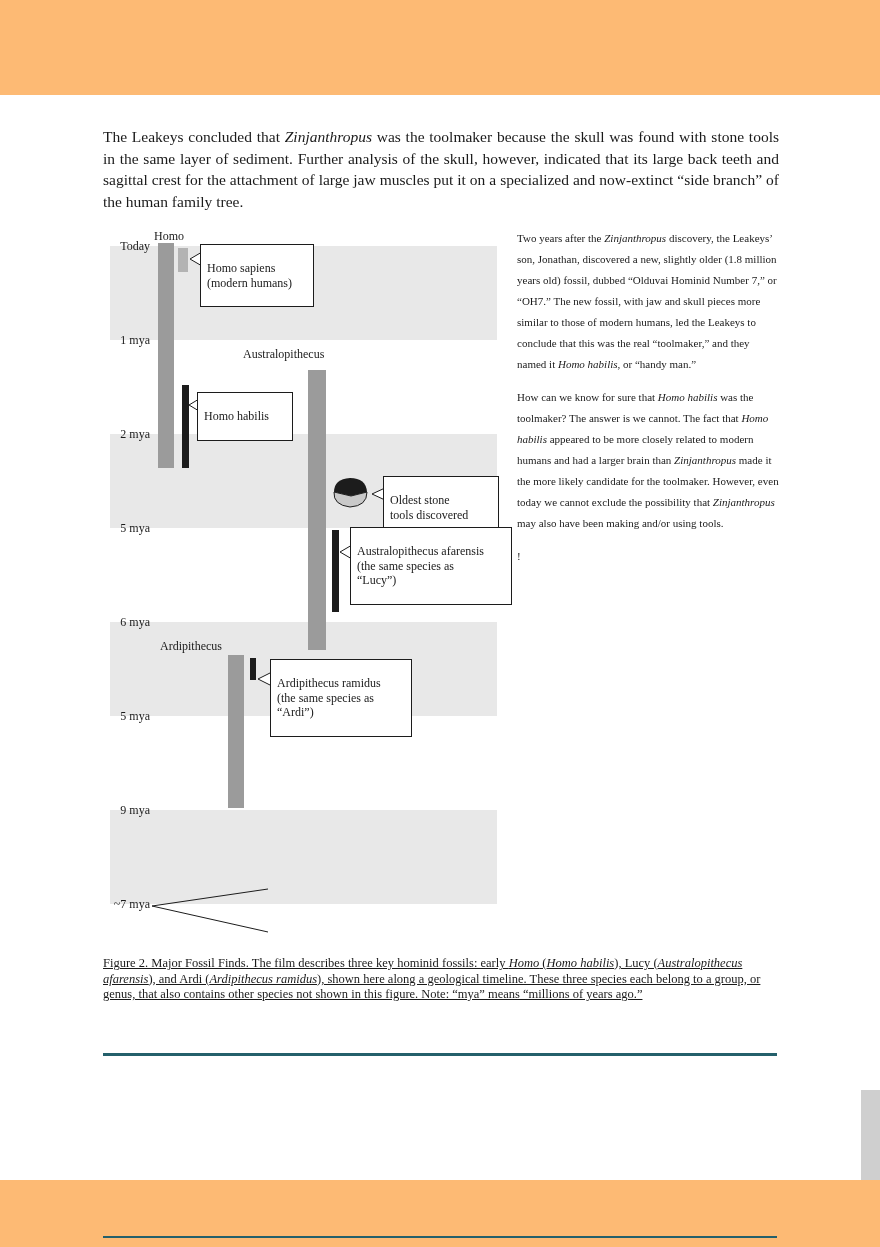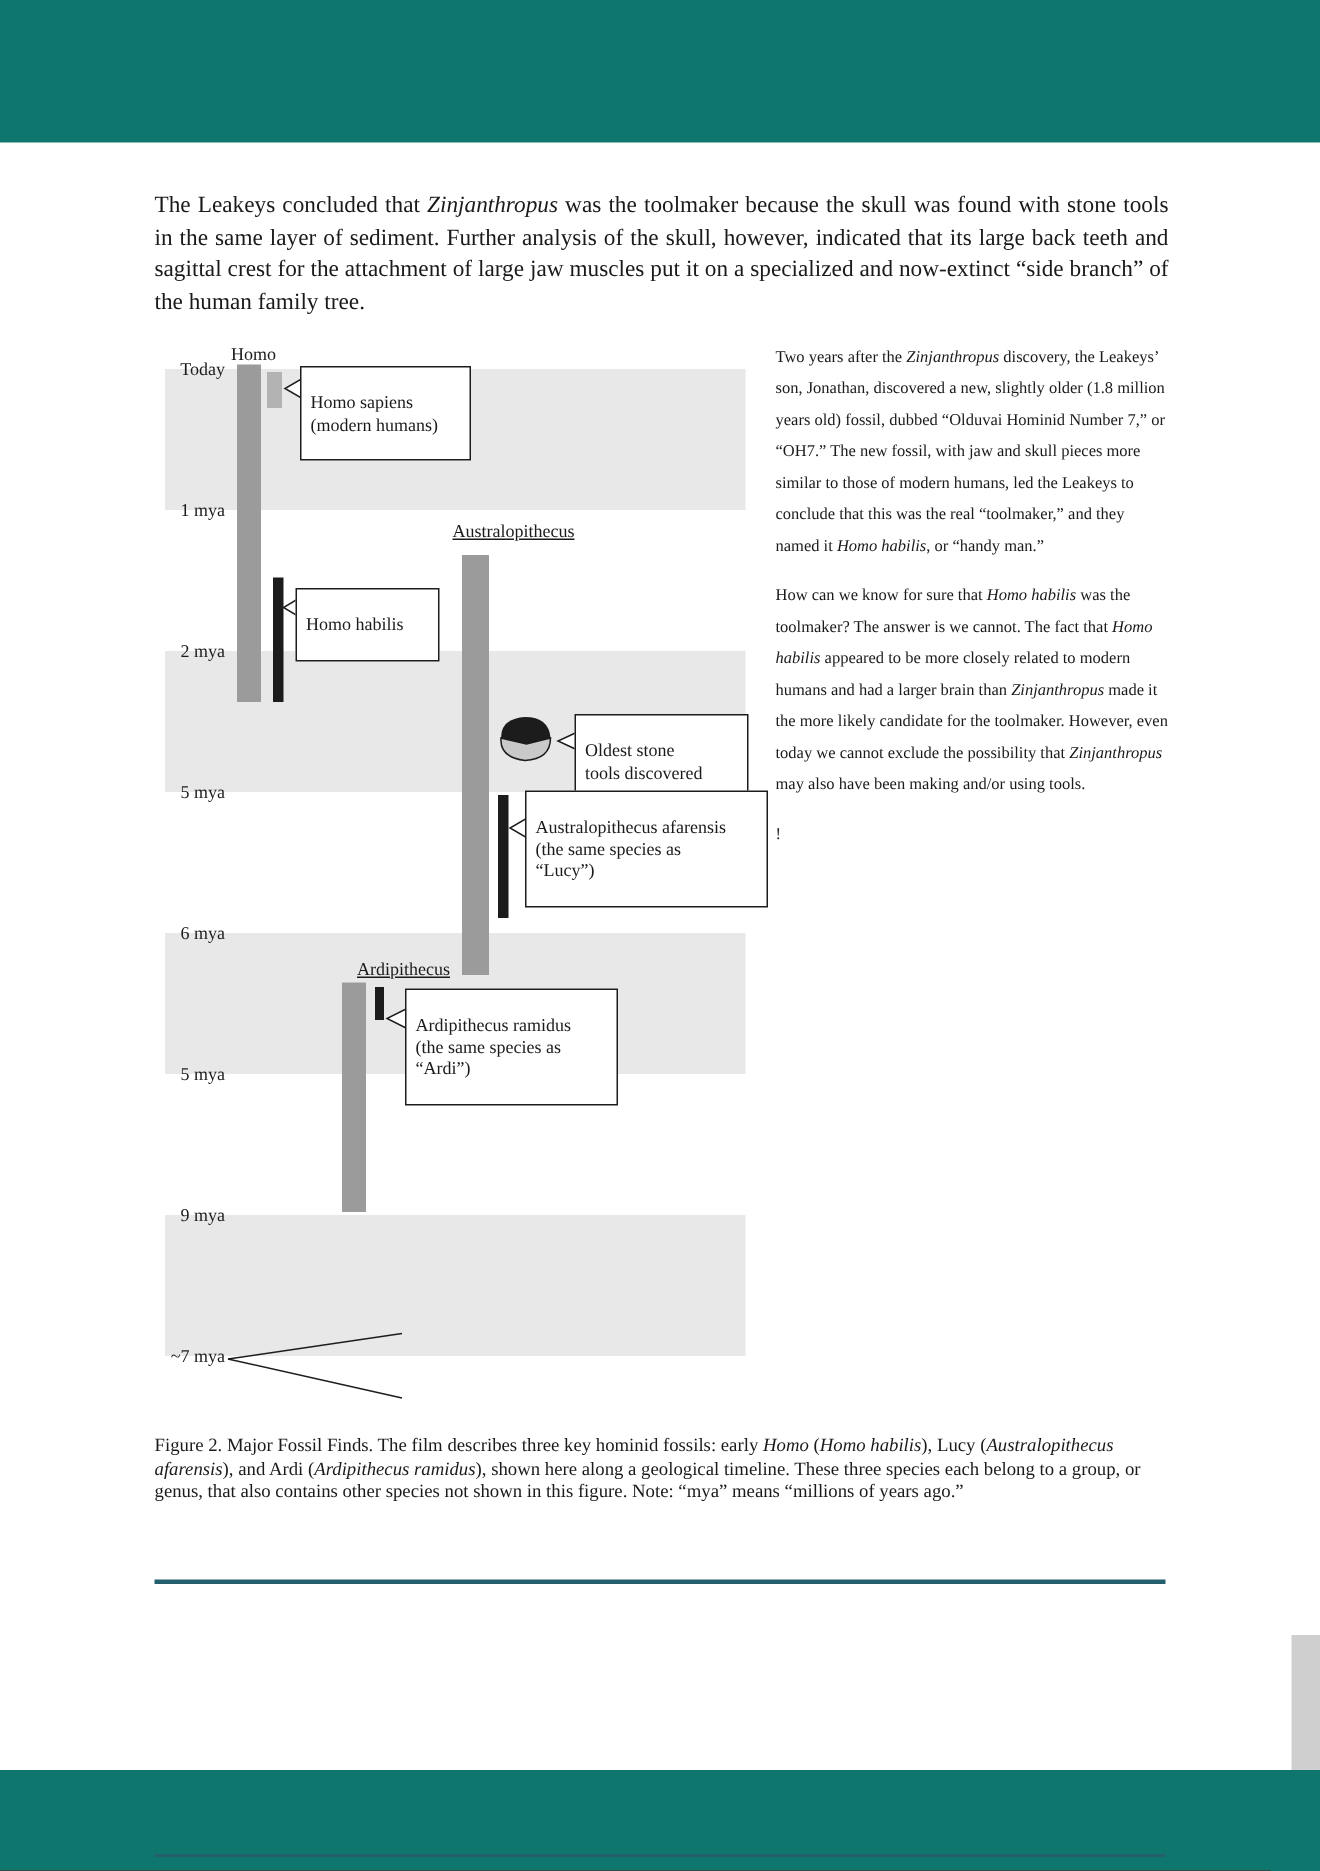--- a/index.html
+++ b/index.html
@@ -1,40 +1,40 @@
 <!DOCTYPE html>
 <html><head>
 <meta charset="utf-8">
 <style>
   html,body{margin:0;padding:0;background:#000;}
-  .screen{position:relative;width:880px;height:1247px;background:#0f766e;overflow:hidden;
+  .screen{position:relative;width:880px;height:1247px;background:#fdba74;overflow:hidden;
           font-family:"Liberation Serif","DejaVu Serif",serif;color:#1a1a1a;}
   .page{position:absolute;left:0;top:95px;width:880px;height:1085px;background:#fff;}
 
   .intro{position:absolute;left:103px;top:126px;width:676px;margin:0;
          font-size:15.5px;line-height:21.5px;text-align:justify;}
 
   .rightcol{position:absolute;left:517px;top:216px;width:264px;}
   .rightcol p{margin:12px 0 5px 0;font-size:11px;line-height:21px;}
   .excl{font-size:15.5px;}
 
   .figure{position:absolute;left:103px;top:230px;width:400px;height:722px;font-size:12px;}
   .band{position:absolute;left:7px;width:387px;height:94px;background:#e8e8e8;}
   .tick{position:absolute;left:0;width:47px;text-align:right;font-size:12px;line-height:14px;}
   .glabel{position:absolute;font-size:12px;line-height:13px;}
-  .glabel.center{text-align:right;text-decoration:underline;}
+  .glabel.center{text-align:left;}
   .gbar{position:absolute;background:#9b9b9b;}
   .gbar.light{background:#b3b3b3;}
   .gbar.dark{background:#1c1c1c;}
   .tails{position:absolute;left:0;top:0;width:400px;height:722px;}
   .callout{position:absolute;background:#fff;border:1px solid #1c1c1c;padding:16px 6px;
            font-size:12px;line-height:14.5px;white-space:pre-line;}
 
   .caption{position:absolute;left:103px;top:956px;width:678px;margin:0;
-           font-size:12.5px;line-height:15.5px;}
+           font-size:12.5px;line-height:15.5px;text-decoration:underline;}
   .rule{position:absolute;left:103px;width:674px;height:3px;background:#24606b;}
   .rule.top-rule{top:1053px;}
   .rule.bottom-rule{top:1236px;height:2px;}
   .edge-strip{position:absolute;left:861px;top:1090px;width:19px;height:90px;background:#cfcfcf;}
 </style>
 </head>
 <body>
 
 <div class="screen">
 

